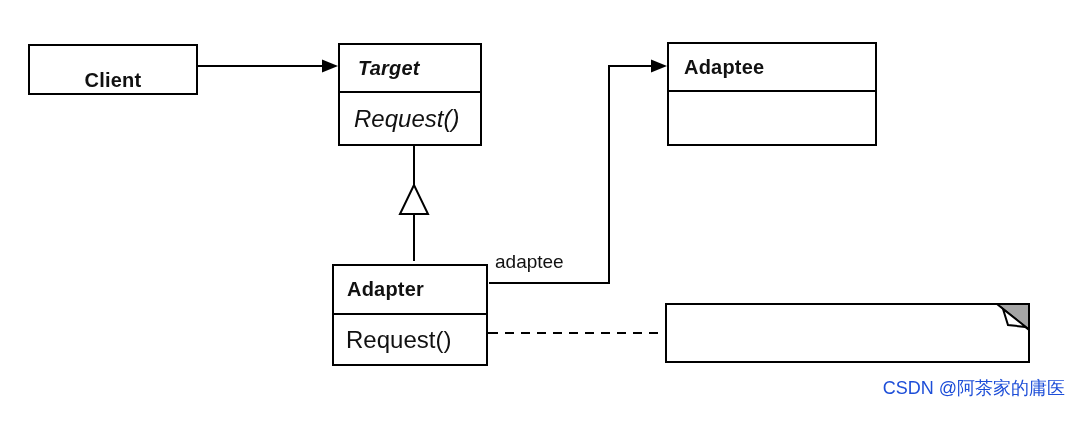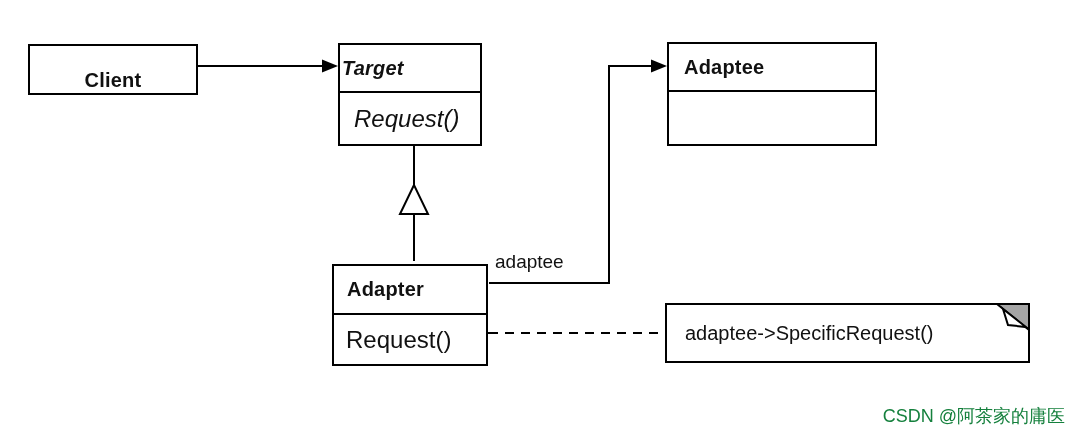--- a/index.html
+++ b/index.html
@@ -25,21 +25,21 @@
     font-size:24px; padding-left:14px;
   }
   .with-divider { border-bottom:2px solid #000; }
   .italic { font-style:italic; }
   .center-text { justify-content:center; padding-left:0;margin-top:22px; }
 
   #client-box  { left:28px;  top:44px;  width:170px; height:51px; }
   #client-box .cmp-title { height:100%; }
 
   #target-box  { left:338px; top:43px;  width:144px; height:103px; }
-  #target-box .cmp-title { height:48px; padding-left:2px; }
+  #target-box .cmp-title { height:48px; padding-left:18px; }
 
   #adaptee-box { left:667px; top:42px;  width:210px; height:104px; }
   #adaptee-box .cmp-title { height:48px; }
 
   #adapter-box { left:332px; top:264px; width:156px; height:102px; }
   #adapter-box .cmp-title { height:49px; padding-left:13px; }
   #adapter-box .cmp-method { padding-left:12px; }
 
   .role-label {
     position:absolute; left:495px; top:251px;
@@ -48,22 +48,22 @@
 
   .note-box {
     position:absolute; left:665px; top:303px; width:365px; height:60px;
     background:#fff; border:2px solid #000;
     display:flex; align-items:center; padding-left:18px;
     font-size:20px;
   }
   .dogear { position:absolute; top:-2px; right:-2px; }
 
   .watermark {
-    position:absolute; right:8px; top:404px; width:300px;
-    text-align:right; font-size:18px; color:#15803d;
+    position:absolute; right:8px; top:376px; width:300px;
+    text-align:right; font-size:18px; color:#1d4ed8;
   }
 </style>
 </head>
 <body>
 
 <div class="stage">
 
   <svg class="wires" width="1073" height="430" viewBox="0 0 1073 430">
 
     <g>
@@ -102,21 +102,20 @@
   </div>
 
   <div class="cls" id="adapter-box">
     <div class="cmp-title with-divider">Adapter</div>
     <div class="cmp-method">Request()</div>
   </div>
 
   <div class="role-label">adaptee</div>
 
   <div class="note-box">
-    <span>adaptee-&gt;SpecificRequest()</span>
     <svg class="dogear" width="36" height="30" viewBox="0 0 36 30">
       <polygon points="3,1 35,1 35,27" fill="#a5a5a5" stroke="#000" stroke-width="2"></polygon>
       <polygon points="9,6 14,22 32,24" fill="#ffffff" stroke="#000" stroke-width="2"></polygon>
     </svg>
   </div>
 
   <div class="watermark">CSDN @阿茶家的庸医</div>
 
 </div>
 

